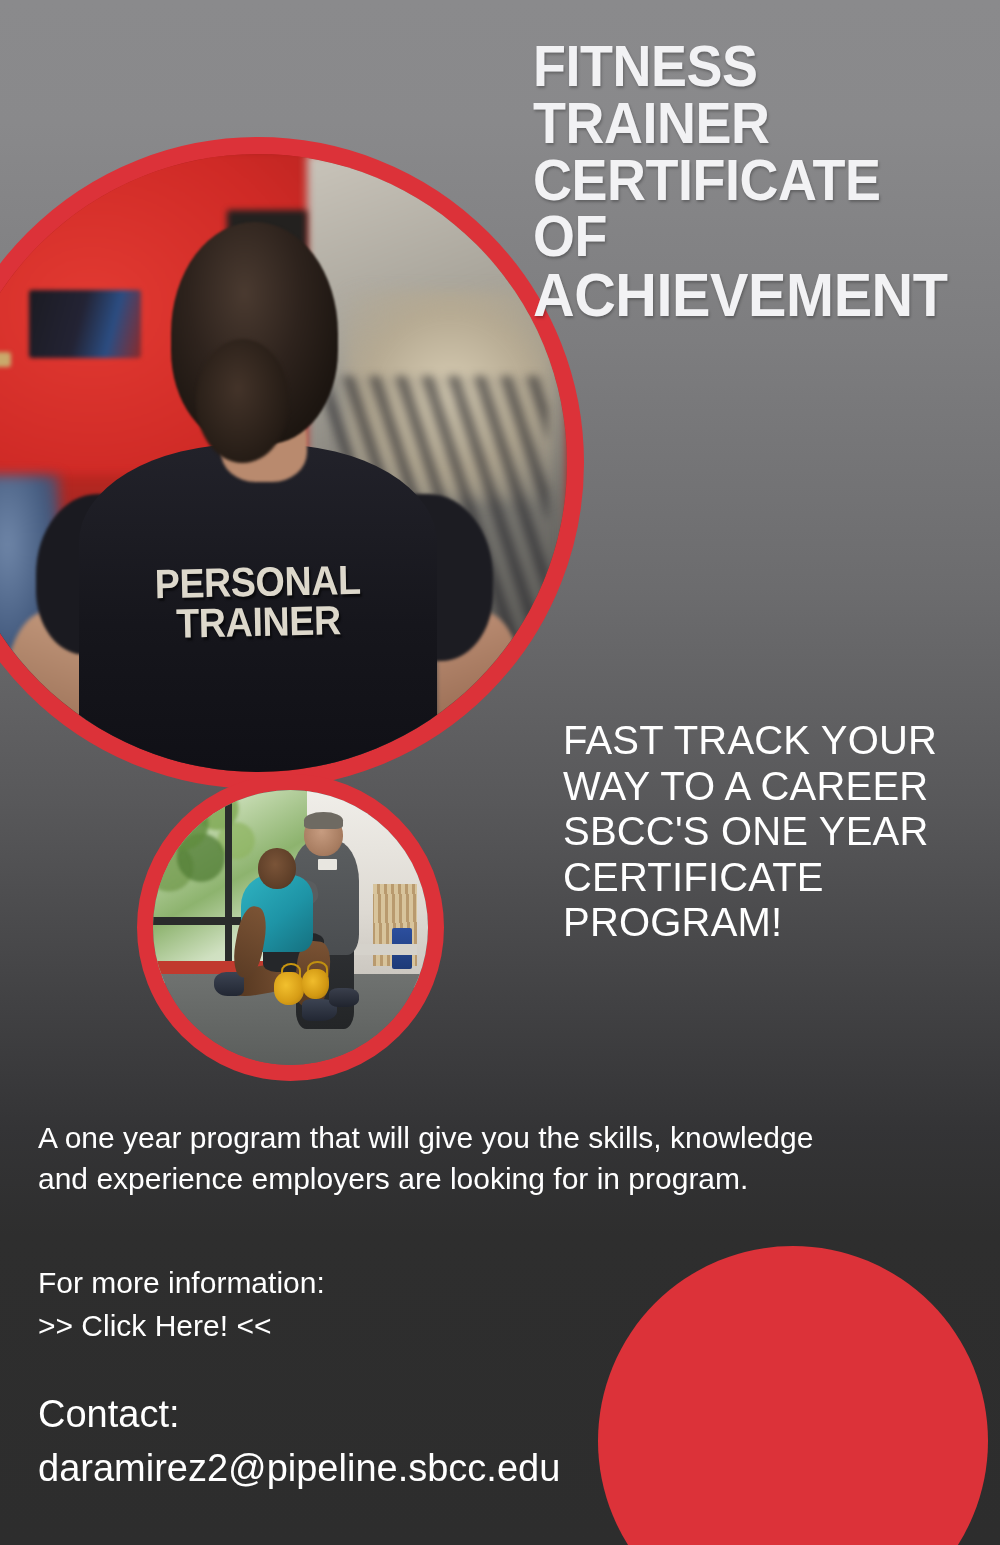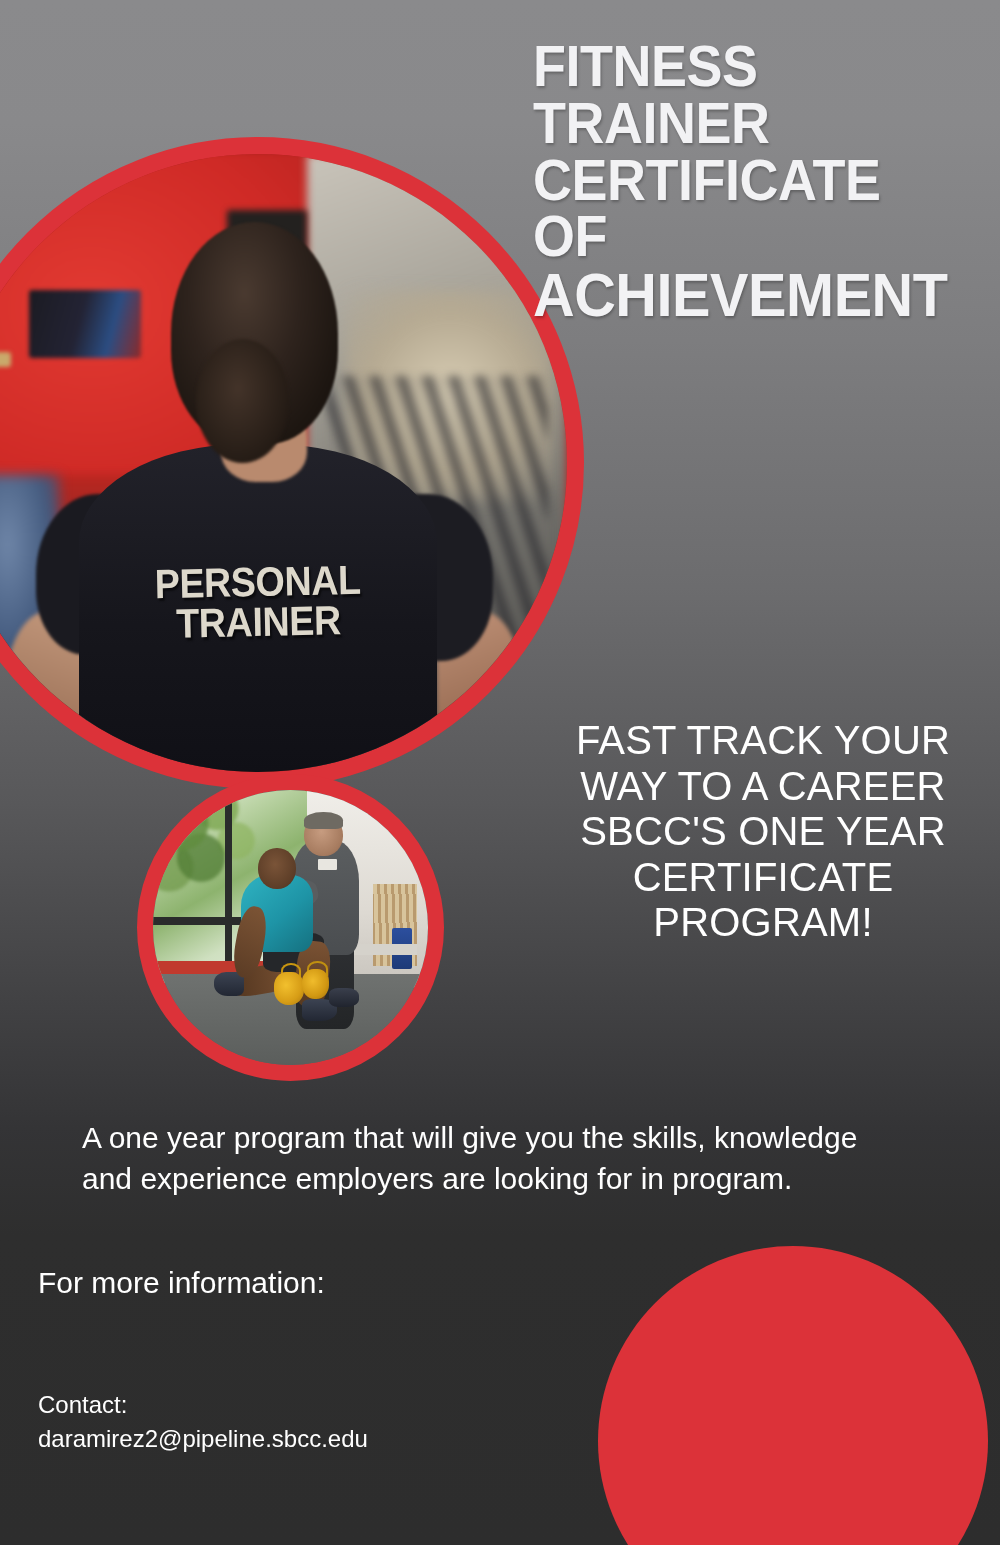--- a/index.html
+++ b/index.html
@@ -55,21 +55,21 @@
     top: 718px;
     width: 400px;
     z-index: 30;
     color: #ffffff;
     font-size: 40px;
     line-height: 1.14;
     font-weight: 400;
     letter-spacing: 0.2px;
     text-transform: uppercase;
   }
-  .subhead span { display: block; white-space: nowrap; text-align: center; }
+  .subhead span { display: block; white-space: nowrap; }
 
   
   .circle-big {
     position: absolute;
     left: -68px;
     top: 137px;
     width: 652px;
     height: 652px;
     border-radius: 50%;
     border: 17px solid #dc3239;
@@ -266,21 +266,21 @@
     position: absolute;
     left: 38px;
     top: 1118px;
     width: 910px;
     z-index: 30;
     color: #ffffff;
     font-size: 30px;
     line-height: 1.36;
     font-weight: 400;
   }
-  .body-copy span { display: block; white-space: nowrap; margin-left: 44px; }
+  .body-copy span { display: block; white-space: nowrap; }
 
   .links {
     position: absolute;
     left: 38px;
     top: 1262px;
     z-index: 30;
     color: #ffffff;
     font-size: 30px;
     line-height: 1.42;
     font-weight: 400;
@@ -292,21 +292,21 @@
     white-space: nowrap;
     cursor: pointer;
   }
 
   .contact {
     position: absolute;
     left: 38px;
     top: 1388px;
     z-index: 30;
     color: #ffffff;
-    font-size: 24px;
+    font-size: 38px;
     line-height: 1.42;
     font-weight: 400;
   }
 
   
   .logo-circle {
     position: absolute;
     left: 598px;
     top: 1246px;
     width: 390px;
@@ -432,20 +432,21 @@
     <span>PROGRAM!</span>
   </div>
 
   <div class="body-copy">
     <span>A one year program that will give you the skills, knowledge</span>
     <span>and experience employers are looking for in program.</span>
   </div>
 
   <div class="links">
     <a>For more information:</a>
+    <a>&gt;&gt; Click Here! &lt;&lt;</a>
   </div>
 
   <div class="contact">
     <span class="clabel">Contact:</span>
     <a>daramirez2@pipeline.sbcc.edu</a>
   </div>
 
   <div class="logo-circle"></div>
 
 </div>

